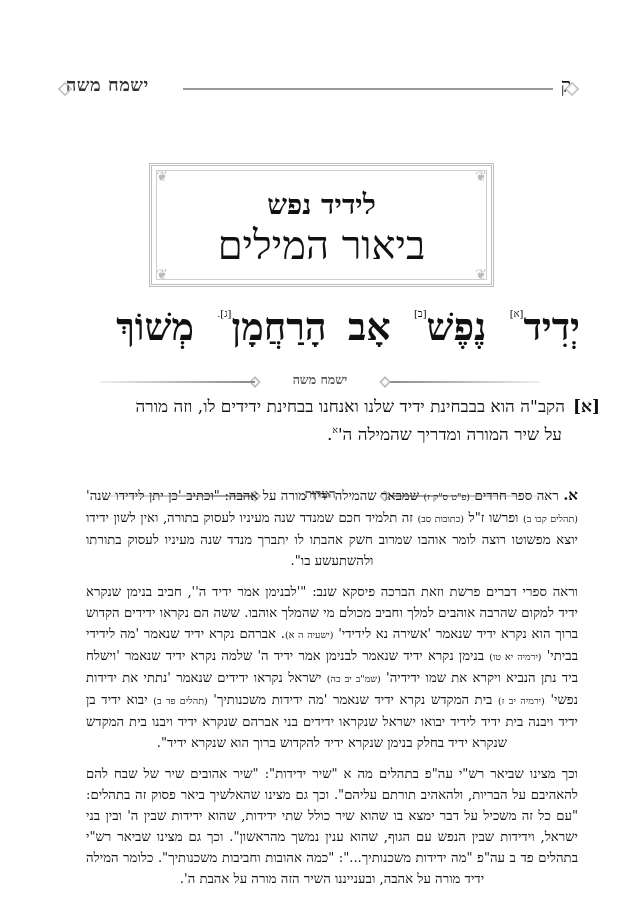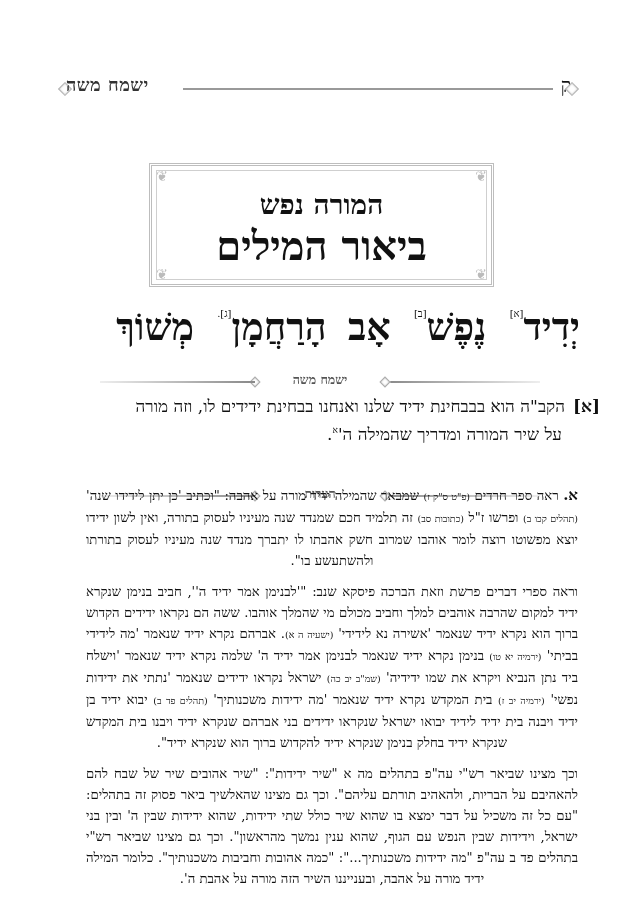--- a/index.html
+++ b/index.html
@@ -17,21 +17,21 @@
   .run-head .d1 { top:10px; right:-6px; }
   .run-head .d2 { top:10px; left:-6px; }
 
   
   .title-box { position:absolute; left:149px; top:163px; width:345px; height:124px;
                border:3px double #bdbdbd; box-sizing:border-box; }
   .title-box .inner { position:absolute; left:4px; top:4px; right:4px; bottom:4px; border:1px solid #cfcfcf; }
   .corner { position:absolute; width:16px; height:16px; color:#bbb; font-size:14px; line-height:16px; text-align:center; }
   .c-tl { left:2px; top:2px; } .c-tr { right:2px; top:2px; } .c-bl { left:2px; bottom:2px; } .c-br { right:2px; bottom:2px; }
   .title-small { position:absolute; top:22px; width:100%; text-align:center; font-size:28px; font-weight:bold; }
-  .title-big { position:absolute; top:56px; width:100%; text-align:center; font-size:40px; font-weight:bold; }
+  .title-big { position:absolute; top:56px; width:100%; text-align:center; font-size:40px; font-weight:normal; }
 
   
   .poem { position:absolute; top:304px; left:60px; width:520px; text-align:right; font-size:38px; font-weight:bold;
           white-space:nowrap; word-spacing:8px; }
   .poem sup { font-size:10px; font-weight:normal; vertical-align:top; position:relative; top:4px; margin-left:2px; }
 
   
   .divider { position:absolute; height:16px; left:100px; width:440px; }
   .divider .line-l, .divider .line-r { position:absolute; top:7px; height:2px; }
   .divider .line-r { right:0; width:155px; background:linear-gradient(to left, #eee, #888); }
@@ -66,21 +66,21 @@
     <span class="diamond d2"></span>
     <span class="bk">ישמח משה</span>
   </div>
 
   <div class="title-box">
     <div class="inner"></div>
     <span class="corner c-tl">❦</span>
     <span class="corner c-tr">❦</span>
     <span class="corner c-bl">❦</span>
     <span class="corner c-br">❦</span>
-    <div class="title-small">המורה נפש</div>
+    <div class="title-small">לידיד נפש</div>
     <div class="title-big">ביאור המילים</div>
   </div>
 
   <div class="poem">
     <span>יְדִיד</span><sup>[א]</sup>
     <span>נֶפֶשׁ</span><sup>[ב]</sup>
     <span>אָב</span>
     <span>הָרַחֲמָן</span><sup>[ג].</sup>
     <span>מְשׁוֹךְ</span>
   </div>

